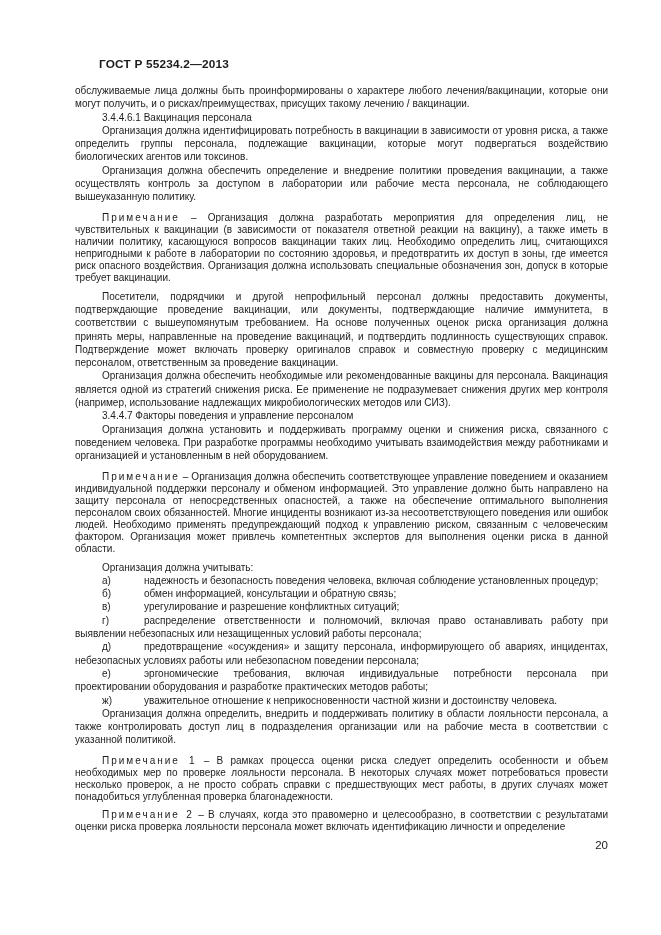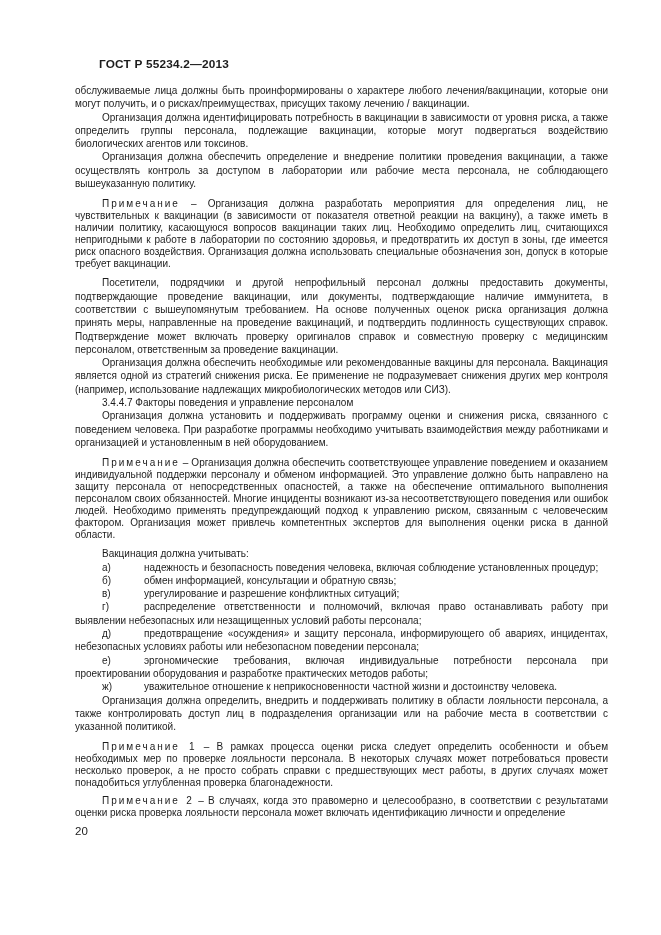--- a/index.html
+++ b/index.html
@@ -42,53 +42,55 @@
     text-indent: 27px;
     margin-top: 8px !important;
     margin-bottom: 6px !important;
   }
   .note + .note { margin-top: 0 !important; }
   .note-label { letter-spacing: 2px; }
   .li-letter { display: inline-block; width: 42px; text-indent: 0; }
   .page-footer {
     margin: 3px 0 0 75px;
     font-size: 11.5px;
+    text-align: right;
   }
 </style>
 </head>
 <body>
 
 <div class="page">
 
   <div class="doc-header">ГОСТ Р 55234.2—2013</div>
 
   <div class="content">
 
     <p class="para no-indent">обслуживаемые лица должны быть проинформированы о характере любого лечения/вакцинации, которые они могут получить, и о рисках/преимуществах, присущих такому лечению / вакцинации.</p>
 
+    <p class="para">3.4.4.6.1 Вакцинация персонала</p>
 
     <p class="para">Организация должна идентифицировать потребность в вакцинации в зависимости от уровня риска, а также определить группы персонала, подлежащие вакцинации, которые могут подвергаться воздействию биологических агентов или токсинов.</p>
 
     <p class="para">Организация должна обеспечить определение и внедрение политики проведения вакцинации, а также осуществлять контроль за доступом в лаборатории или рабочие места персонала, не соблюдающего вышеуказанную политику.</p>
 
     <p class="note"><span class="note-label">Примечание</span>
       <span>– Организация должна разработать мероприятия для определения лиц, не чувствительных к вакцинации (в зависимости от показателя ответной реакции на вакцину), а также иметь в наличии политику, касающуюся вопросов вакцинации таких лиц. Необходимо определить лиц, считающихся непригодными к работе в лаборатории по состоянию здоровья, и предотвратить их доступ в зоны, где имеется риск опасного воздействия. Организация должна использовать специальные обозначения зон, допуск в которые требует вакцинации.</span></p>
 
     <p class="para">Посетители, подрядчики и другой непрофильный персонал должны предоставить документы, подтверждающие проведение вакцинации, или документы, подтверждающие наличие иммунитета, в соответствии с вышеупомянутым требованием. На основе полученных оценок риска организация должна принять меры, направленные на проведение вакцинаций, и подтвердить подлинность существующих справок. Подтверждение может включать проверку оригиналов справок и совместную проверку с медицинским персоналом, ответственным за проведение вакцинации.</p>
 
     <p class="para">Организация должна обеспечить необходимые или рекомендованные вакцины для персонала. Вакцинация является одной из стратегий снижения риска. Ее применение не подразумевает снижения других мер контроля (например, использование надлежащих микробиологических методов или СИЗ).</p>
 
     <p class="para">3.4.4.7 Факторы поведения и управление персоналом</p>
 
     <p class="para">Организация должна установить и поддерживать программу оценки и снижения риска, связанного с поведением человека. При разработке программы необходимо учитывать взаимодействия между работниками и организацией и установленным в ней оборудованием.</p>
 
     <p class="note"><span class="note-label">Примечание</span>
       <span>– Организация должна обеспечить соответствующее управление поведением и оказанием индивидуальной поддержки персоналу и обменом информацией. Это управление должно быть направлено на защиту персонала от непосредственных опасностей, а также на обеспечение оптимального выполнения персоналом своих обязанностей. Многие инциденты возникают из-за несоответствующего поведения или ошибок людей. Необходимо применять предупреждающий подход к управлению риском, связанным с человеческим фактором. Организация может привлечь компетентных экспертов для выполнения оценки риска в данной области.</span></p>
 
-    <p class="para">Вакцинация должна учитывать:</p>
+    <p class="para">Организация должна учитывать:</p>
 
     <p class="para"><span class="li-letter">а)</span><span>надежность и безопасность поведения человека, включая соблюдение установленных процедур;</span></p>
     <p class="para"><span class="li-letter">б)</span><span>обмен информацией, консультации и обратную связь;</span></p>
     <p class="para"><span class="li-letter">в)</span><span>урегулирование и разрешение конфликтных ситуаций;</span></p>
     <p class="para"><span class="li-letter">г)</span><span>распределение ответственности и полномочий, включая право останавливать работу при выявлении небезопасных или незащищенных условий работы персонала;</span></p>
     <p class="para"><span class="li-letter">д)</span><span>предотвращение «осуждения» и защиту персонала, информирующего об авариях, инцидентах, небезопасных условиях работы или небезопасном поведении персонала;</span></p>
     <p class="para"><span class="li-letter">е)</span><span>эргономические требования, включая индивидуальные потребности персонала при проектировании оборудования и разработке практических методов работы;</span></p>
     <p class="para"><span class="li-letter">ж)</span><span>уважительное отношение к неприкосновенности частной жизни и достоинству человека.</span></p>
 
 

